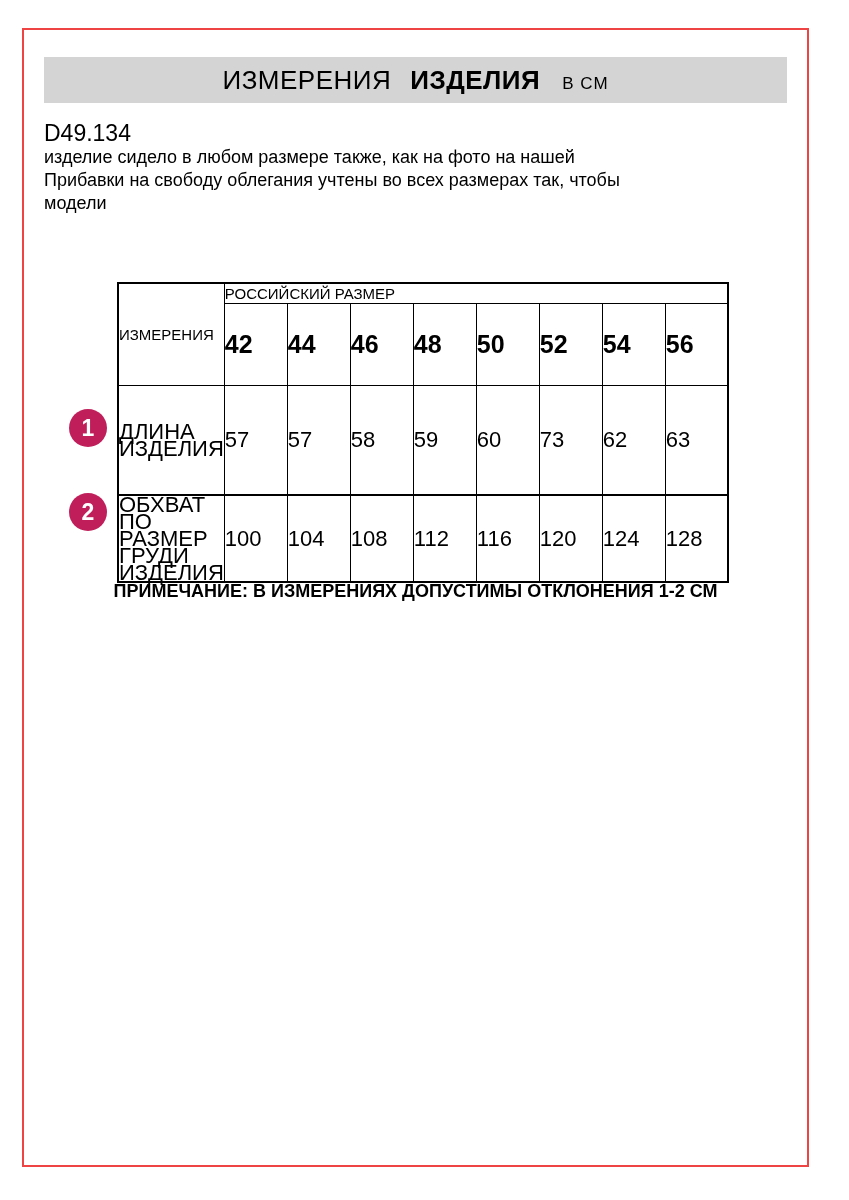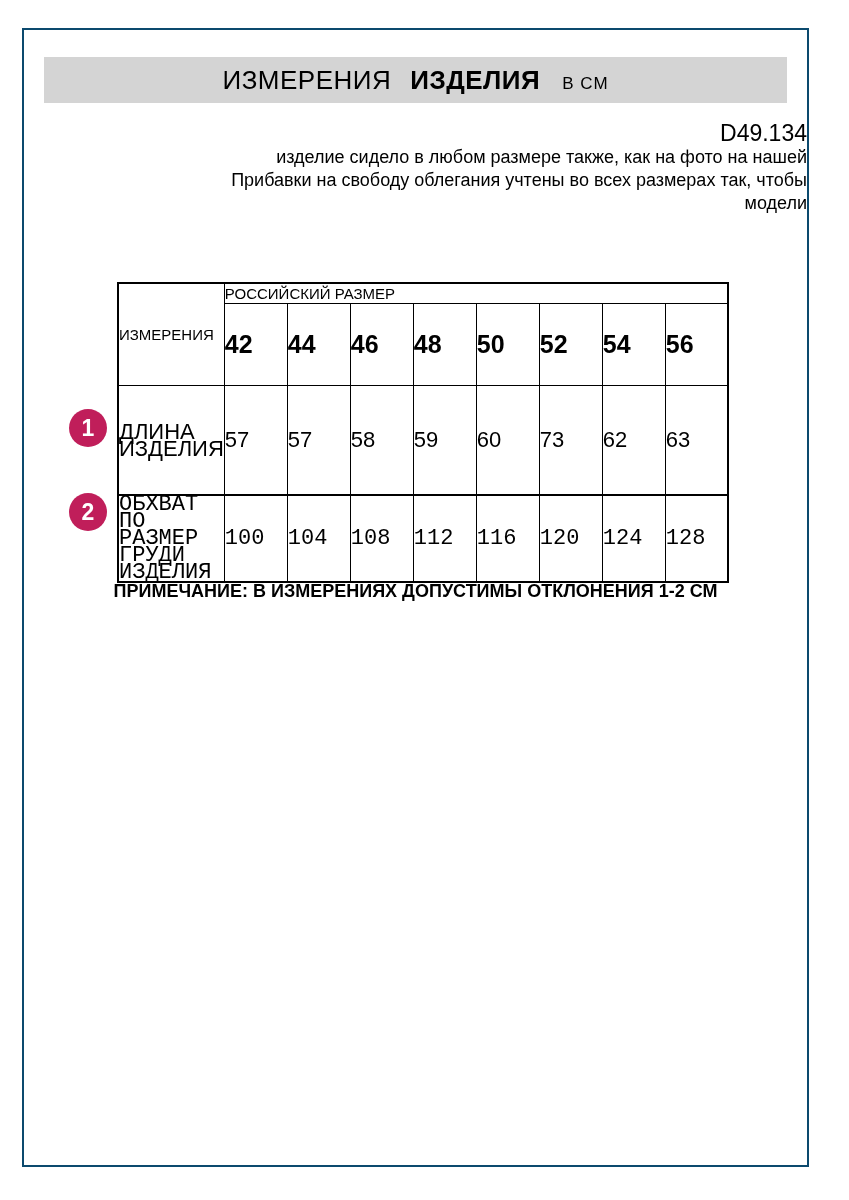--- a/index.html
+++ b/index.html
@@ -7,41 +7,42 @@
     width: 849px; height: 1200px;
     background: #ffffff;
     font-family: "Liberation Sans", "DejaVu Sans", sans-serif;
     color: #000;
     overflow: hidden;
   }
   .frame {
     position: absolute;
     left: 22px; top: 28px;
     width: 787px; height: 1139px;
-    border: 2px solid #0c4a6e;
+    border: 2px solid #ef4444;
     background: #ffffff;
   }
   
   .title-bar {
     position: absolute;
     left: 20px; top: 27px;
     width: 743px; height: 46px;
     background: #d4d4d4;
     text-align: center;
     line-height: 46px;
     white-space: nowrap;
   }
   .title-bar .t-reg  { font-size: 26px; font-weight: 400; letter-spacing: 0.5px; }
   .title-bar .t-bold { font-size: 26px; font-weight: 700; letter-spacing: 0.5px; margin: 0 19px; }
   .title-bar .t-unit { font-size: 17px; font-weight: 400; letter-spacing: 1px; margin-left: 3px; }
   
   .intro-block {
     position: absolute;
     left: 0; right: 0; top: 90px;
-    text-align: right;
+    text-align: left;
+    padding-left: 20px;
   }
   .model-code { font-size: 23px; line-height: 26px; }
   .intro-line { font-size: 18px; line-height: 23px; display: block; }
   
   table.size-table {
     position: absolute;
     left: 93px; top: 252px;
     border-collapse: collapse;
     table-layout: fixed;
     border: 2px solid #000;
@@ -49,21 +50,21 @@
   table.size-table td {
     border: 1px solid #000;
     text-align: left;
     vertical-align: middle;
     padding: 0;
   }
   td.corner      { width: 96px; font-size: 15px; border-right-width: 2px; border-bottom-width: 2px; }
   td.group       { height: 20px; font-size: 15px; }
   td.size        { width: 63px; height: 82px; font-size: 25px; font-weight: 700; border-bottom-width: 2px; }
   tr.data-row td { height: 110px; font-size: 22px; }
-  tr.data-row-2 td { height: 87px; border-top-width: 2px; font-family: Liberation Mono, monospace; }
+  tr.data-row-2 td { height: 87px; border-top-width: 2px; }
   td.label       { font-size: 14px; line-height: 17px; border-right-width: 2px; padding: 0 2px; }
   td.label span  { display: block; }
   
   .note-text {
     position: absolute;
     left: 0; right: 0; top: 551px;
     text-align: center;
     font-size: 18px;
     font-weight: 700;
   }

